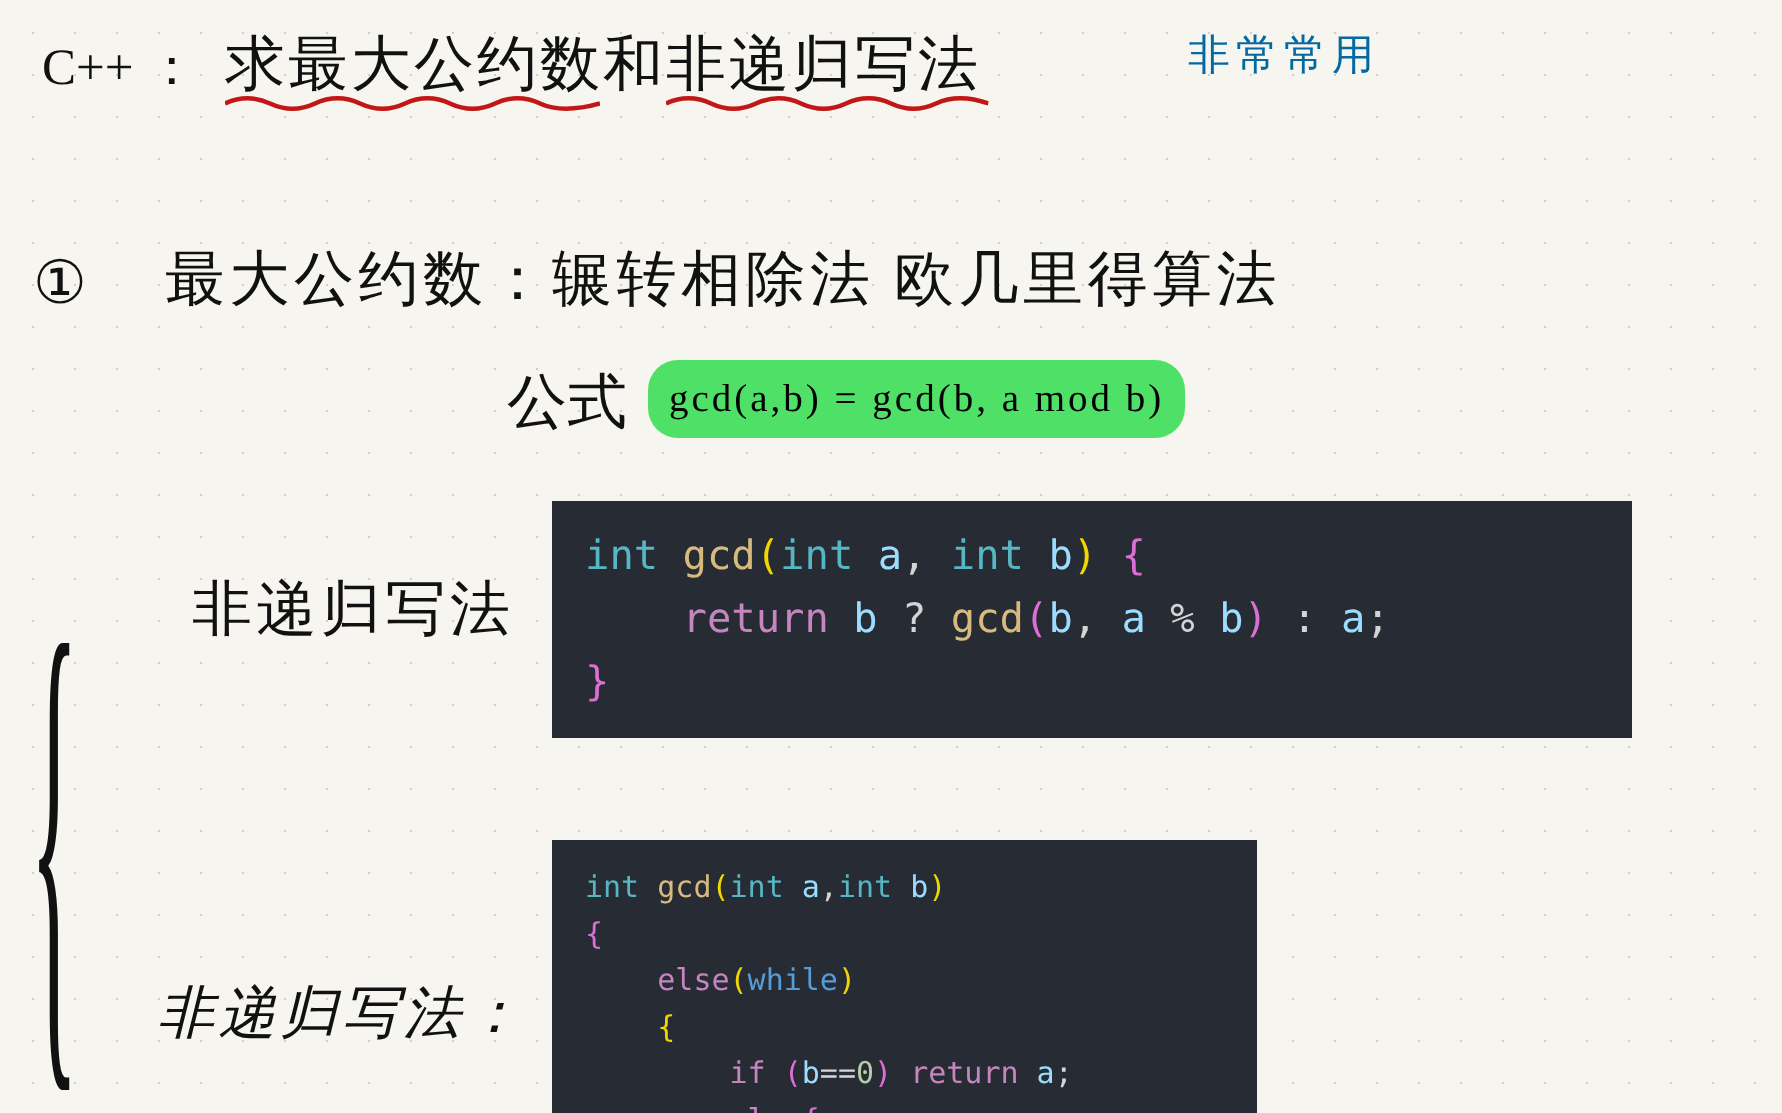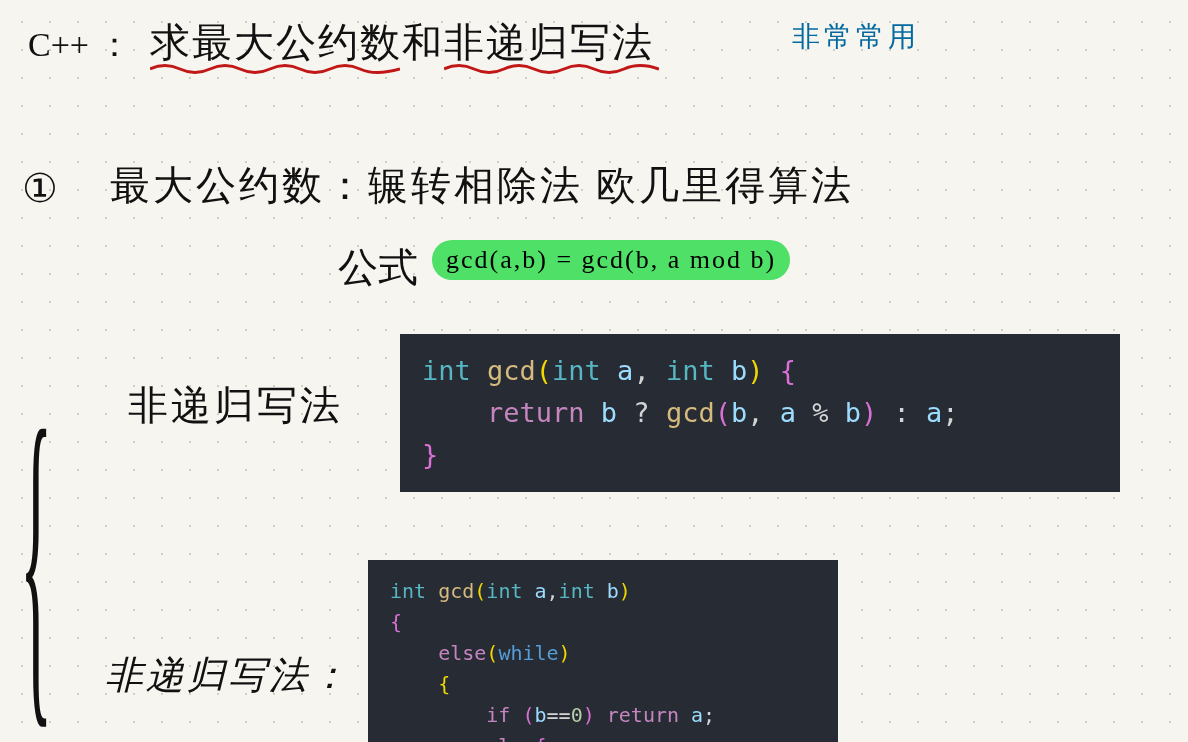--- a/index.html
+++ b/index.html
@@ -57,29 +57,29 @@
 <div class="underline-red" style="left:444px; top:62px; width:215px;">
   <svg viewBox="0 0 215 14" preserveAspectRatio="none">
       <path d="M0 7 Q 15 0 30 7 T 60 7 T 90 7 T 120 7 T 150 7 T 180 7 T 215 7" stroke="#c21717" stroke-width="3" fill="none"></path>
     </svg>
 </div>
 
 <div class="hw" style="left:22px; top:165px; font-size:40px;">①</div>
 <div class="hw" style="left:110px; top:158px; font-size:40px; letter-spacing:3px;">最大公约数：辗转相除法  欧几里得算法</div>
 
 <div class="hw" style="left:338px; top:240px; font-size:40px;text-align:center;">公式</div>
-<div class="highlight" style="left:432px; top:240px; height:40px;">
+<div class="highlight" style="left:432px; top:240px; height:52px;">
   <span>gcd(a,b) = gcd(b, a mod b)</span>
 </div>
 
 <div class="curly" style="left:20px; top:350px;">{</div>
 <div class="hw" style="left:128px; top:378px; font-size:40px; letter-spacing:3px;">非递归写法</div>
 <div class="hw" style="left:105px; top:650px; font-size:38px; letter-spacing:3px;font-style:italic;">非递归写法：</div>
 
-<div class="codebox big" style="left:368px; top:334px; width:720px;margin-left:32px;" id="code1"><span class="tk-type">int </span><span class="tk-func">gcd</span><span class="tk-p">(</span><span class="tk-type">int </span><span class="tk-var">a</span><span class="tk-op">, </span><span class="tk-type">int </span><span class="tk-var">b</span><span class="tk-p">) </span><span class="tk-pm">{</span>
+<div class="codebox big" style="left:368px; top:334px; width:720px;" id="code1"><span class="tk-type">int </span><span class="tk-func">gcd</span><span class="tk-p">(</span><span class="tk-type">int </span><span class="tk-var">a</span><span class="tk-op">, </span><span class="tk-type">int </span><span class="tk-var">b</span><span class="tk-p">) </span><span class="tk-pm">{</span>
 <span class="tk-op">    </span><span class="tk-key">return </span><span class="tk-var">b</span><span class="tk-op"> ? </span><span class="tk-func">gcd</span><span class="tk-pm">(</span><span class="tk-var">b</span><span class="tk-op">, </span><span class="tk-var">a</span><span class="tk-op"> % </span><span class="tk-var">b</span><span class="tk-pm">)</span><span class="tk-op"> : </span><span class="tk-var">a</span><span class="tk-op">;</span>
 <span class="tk-pm">}</span></div>
 
 <div class="codebox small" style="left:368px; top:560px; width:470px; padding-bottom:60px;" id="code2"><span class="tk-type">int </span><span class="tk-func">gcd</span><span class="tk-p">(</span><span class="tk-type">int </span><span class="tk-var">a</span><span class="tk-op">,</span><span class="tk-type">int </span><span class="tk-var">b</span><span class="tk-p">)</span>
 <span class="tk-pm">{</span>
 <span class="tk-op">    </span><span class="tk-key">else</span><span class="tk-p">(</span><span class="tk-bool">while</span><span class="tk-p">)</span>
 <span class="tk-op">    </span><span class="tk-p">{</span>
 <span class="tk-op">        </span><span class="tk-key">if </span><span class="tk-pm">(</span><span class="tk-var">b</span><span class="tk-op">==</span><span class="tk-num">0</span><span class="tk-pm">)</span><span class="tk-key"> return </span><span class="tk-var">a</span><span class="tk-op">;</span>
 <span class="tk-op">        </span><span class="tk-key">else</span><span class="tk-pm">{</span></div>
 

